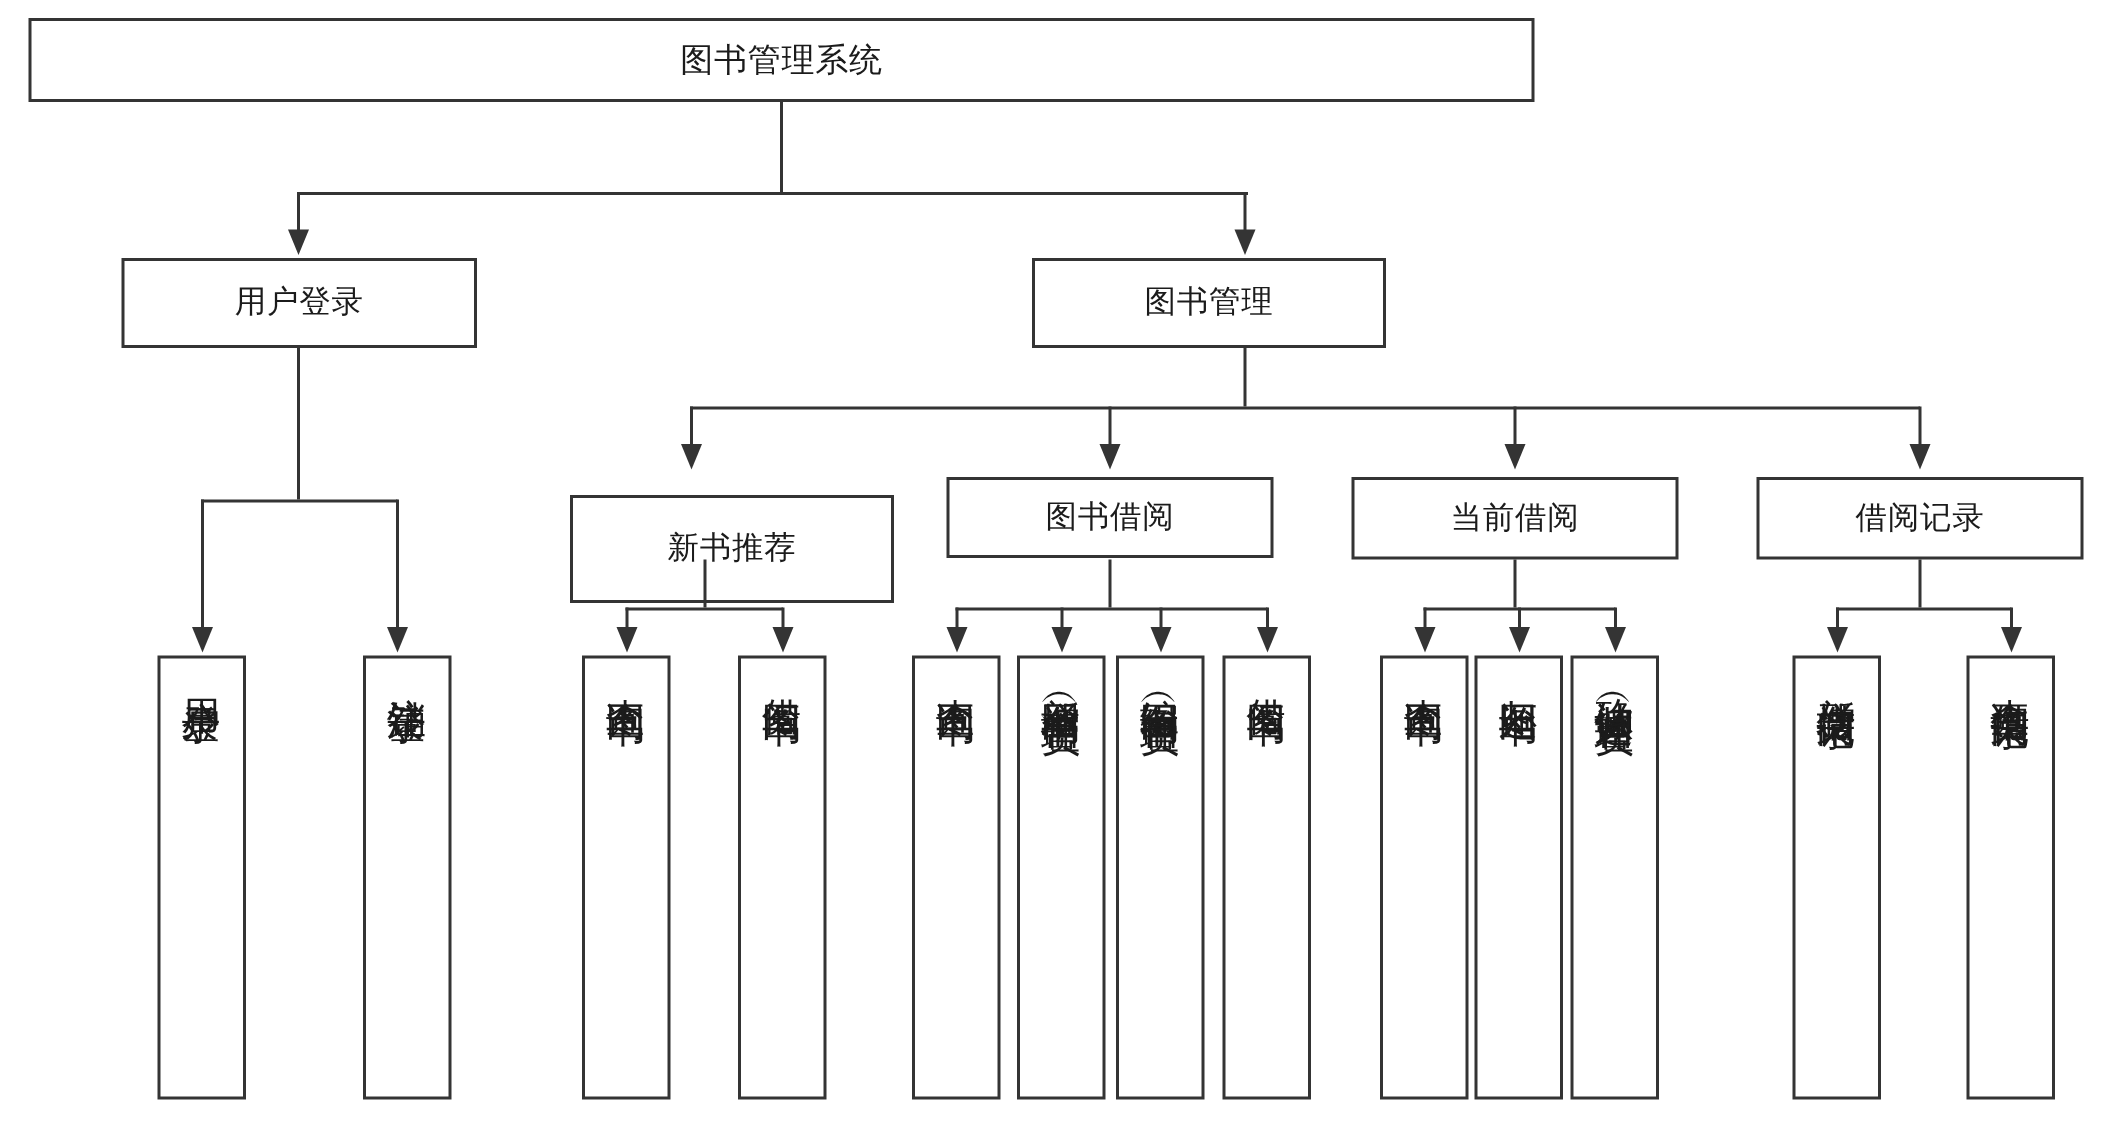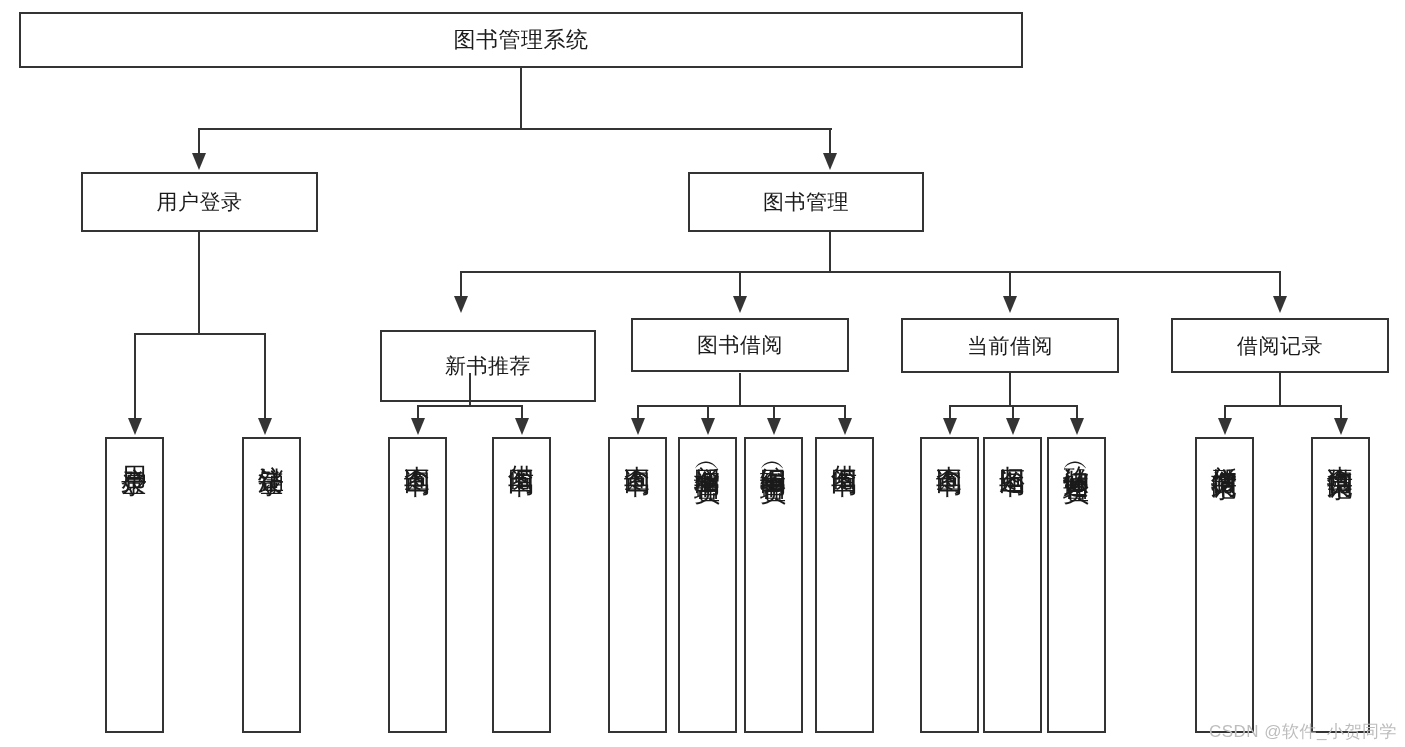--- a/index.html
+++ b/index.html
@@ -214,15 +214,14 @@
     <span class="label">确认归还（管理员）</span>
   </div>
 
   <div class="node vert" style="left:1195px; top:437px; width:59px; height:296px;">
     <span class="label">新增借阅记录</span>
   </div>
   <div class="node vert" style="left:1311px; top:437px; width:59px; height:296px;">
     <span class="label">查询借阅记录</span>
   </div>
 
-  <div id="watermark">CSDN @软件_小贺同学</div>
 
 </div>
 
 </body></html>

